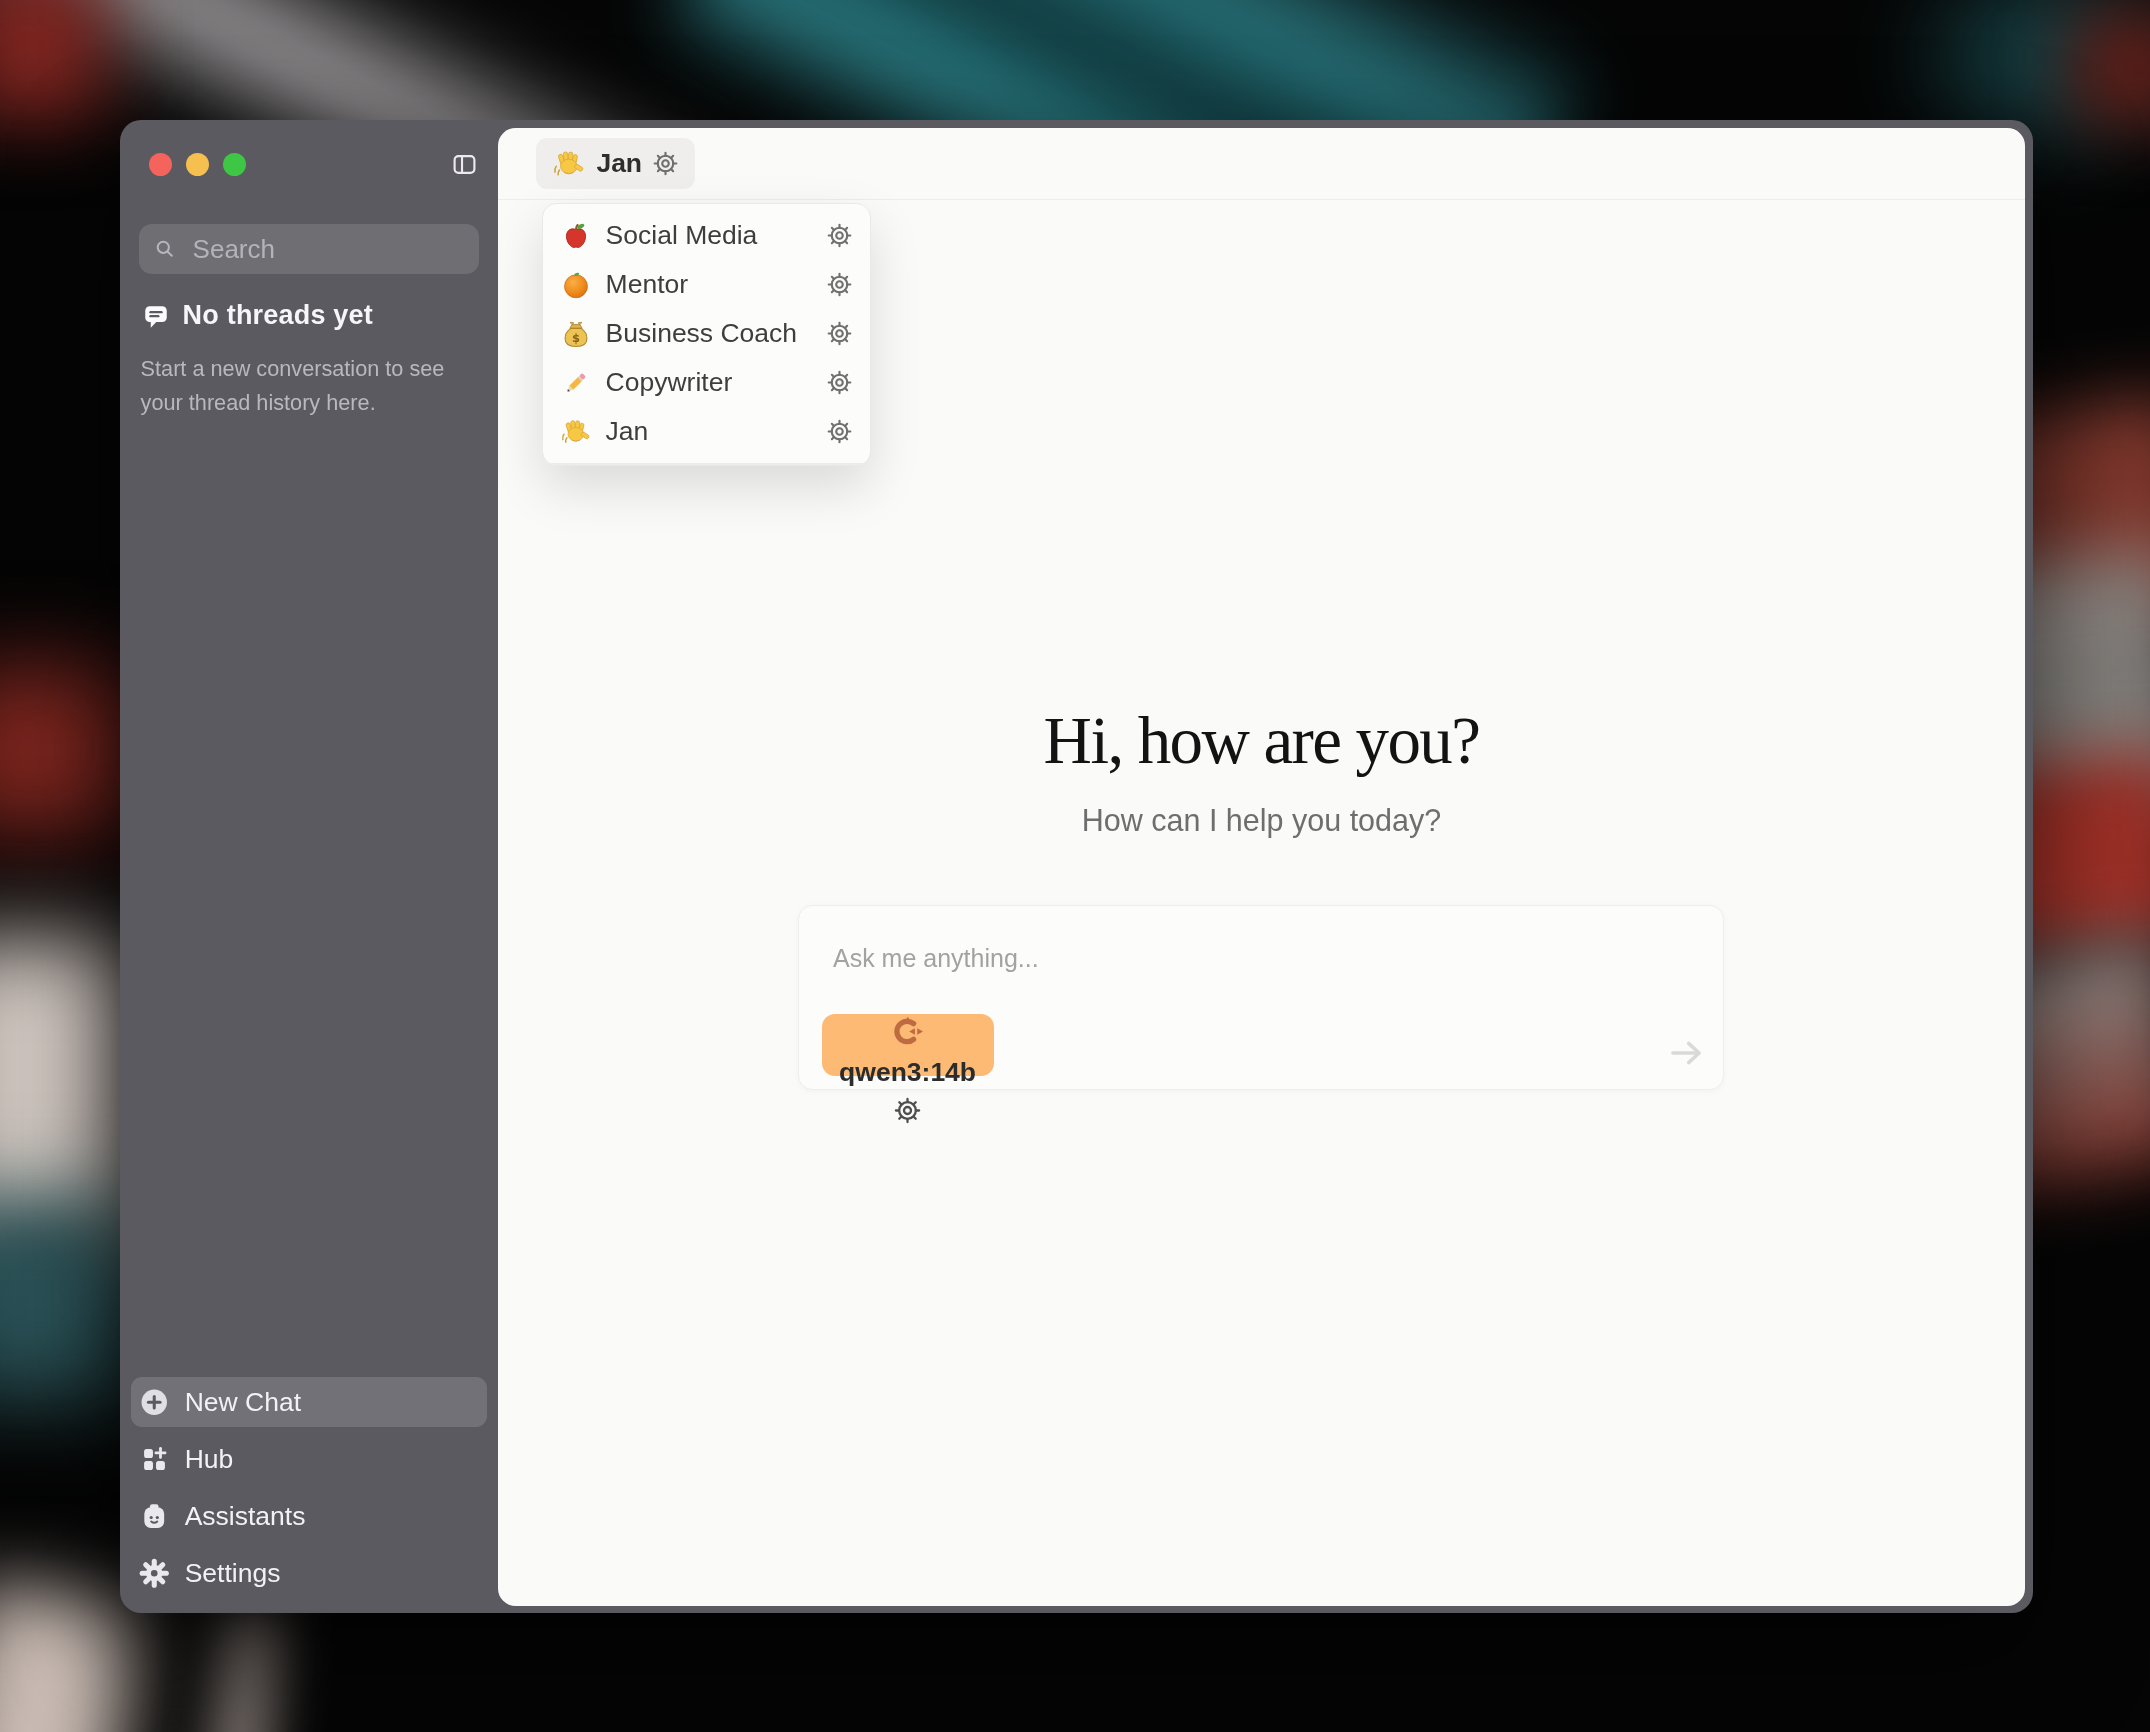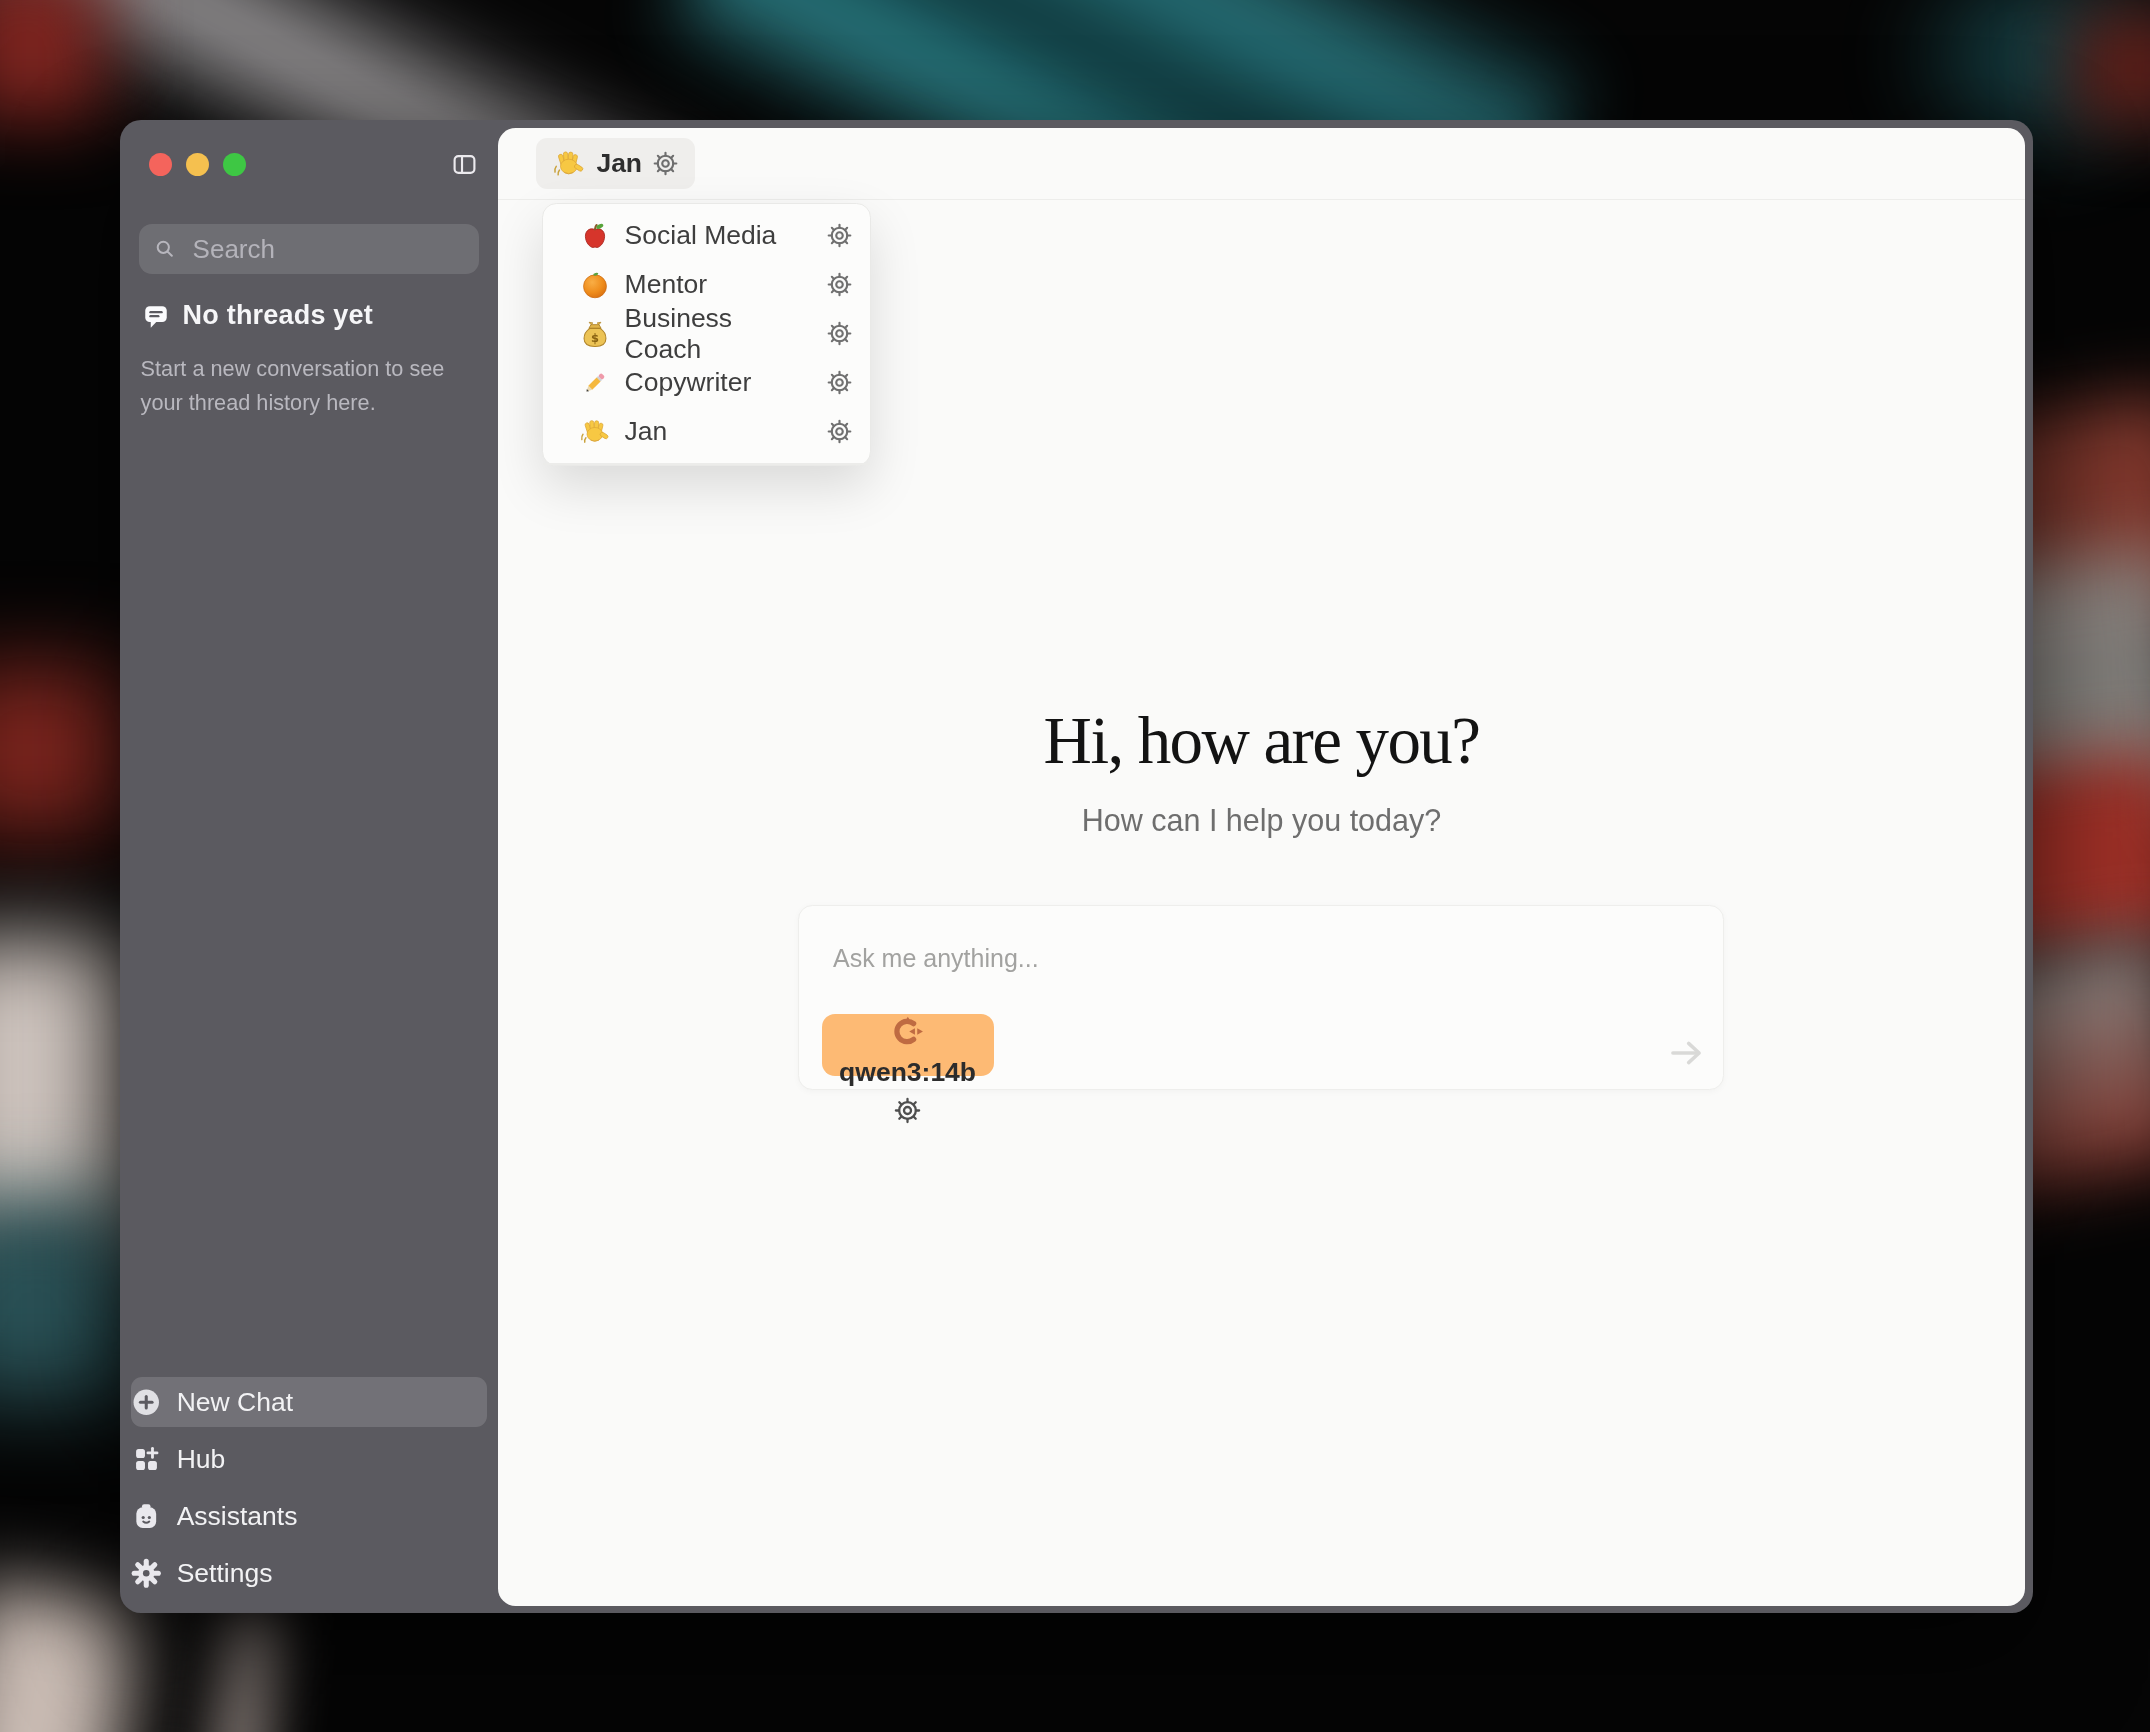--- a/index.html
+++ b/index.html
@@ -49,41 +49,41 @@
     font:26px "Liberation Sans","DejaVu Sans",sans-serif;color:#e9e9ec;}
   .search input::placeholder{color:#b4b3ba;}
   .empty{margin-top:26px;padding:0 1.6px;}
   .empty-head{display:flex;align-items:center;gap:12px;}
   .empty-head svg{width:30px;height:30px;color:#fbfbfd;flex:none;}
   .empty-title{font-size:27px;font-weight:700;color:#f6f6f8;letter-spacing:0.2px;}
   .empty-desc{margin-top:21px;font-size:21.7px;line-height:34px;color:#b9b8bf;white-space:nowrap;}
   .side-spacer{flex:1;}
   .nav{display:flex;flex-direction:column;gap:7.2px;margin:0 -8px;}
   .nav-row{height:50px;border-radius:11.2px;display:flex;align-items:center;gap:15.2px;
-    padding:0 0;border:none;background:none;text-align:left;}
+    padding:0 8px;border:none;background:none;text-align:left;}
   .nav-row.active{background:rgba(255,255,255,.145);}
   .nav-row svg{width:30.5px;height:30.5px;color:#e9e8ed;flex:none;}
   .nav-label{font-size:26.5px;font-weight:500;color:#f2f2f4;}
 
   
   .main{flex:1;margin:8px 8px 7.2px 0;background:#fafaf9;border-radius:17.6px;
     position:relative;overflow:hidden;}
   .topbar{height:72px;display:flex;align-items:center;padding-left:38px;
     border-bottom:1.6px solid #ededeb;box-sizing:border-box;}
   .assist-btn{display:flex;align-items:center;gap:10.4px;height:51px;padding:0 16px;
     border-radius:11.2px;background:#efeeec;border:none;}
   .assist-btn .emoji{width:34px;height:34px;}
   .assist-name{font-size:26.5px;font-weight:600;color:#2e2e2e;}
   .assist-btn .gear{width:27px;height:27px;color:#6e6e6e;}
 
   
   .menu{position:absolute;left:44px;top:75px;width:329px;background:#fcfcfb;
     border:1.2px solid #e9e9e7;border-radius:14.4px;box-sizing:border-box;
     box-shadow:0 21px 51px rgba(0,0,0,.13);z-index:6;}
-  .menu-list{padding:7.2px 0;margin-left:19px;}
+  .menu-list{padding:7.2px 0;}
   .menu-item{width:100%;height:49px;display:flex;align-items:center;gap:13.6px;
     padding:0 17px;box-sizing:border-box;background:none;border:none;text-align:left;}
   .mi-icon{width:32px;height:32px;flex:none;}
   .mi-label{flex:1;font-size:26.5px;font-weight:500;color:#3e3e3e;}
   .mi-gear{width:27px;height:27px;color:#707070;flex:none;background:none;border:none;padding:0;}
   .mi-gear svg{width:27px;height:27px;display:block;}
   .menu-sep{height:1.2px;background:#ececea;}
   .menu-footer{width:100%;height:63px;display:flex;align-items:center;gap:13.6px;
     padding:0 17px;box-sizing:border-box;background:none;border:none;text-align:left;}
   .pc-icon{width:29px;height:29px;color:#1d1d1d;margin:0 1.6px;flex:none;}

